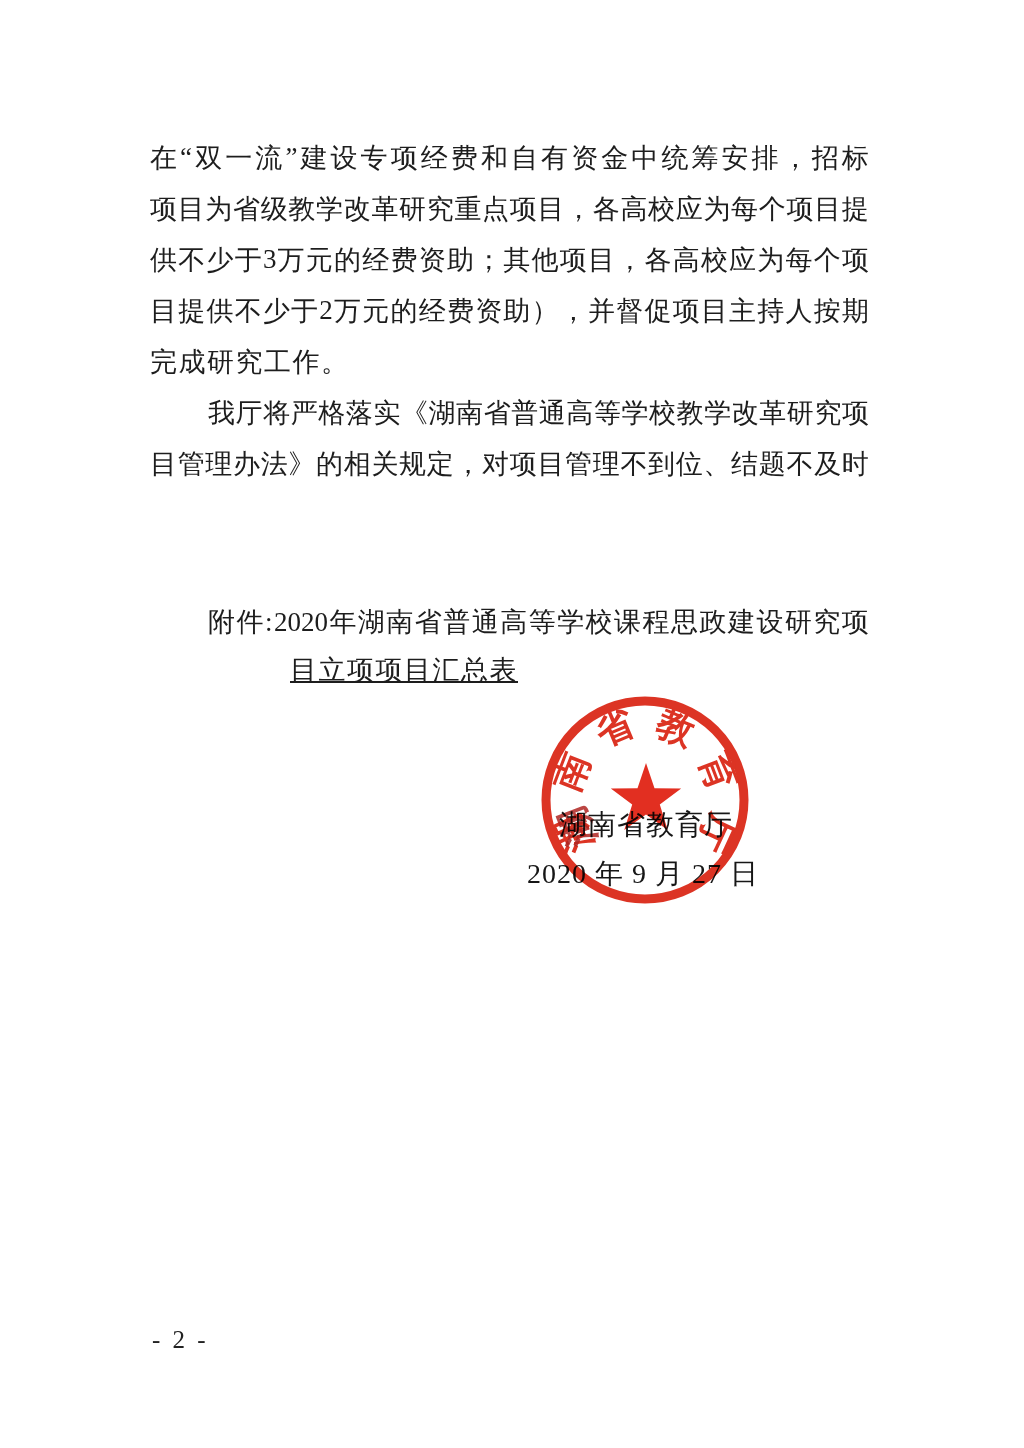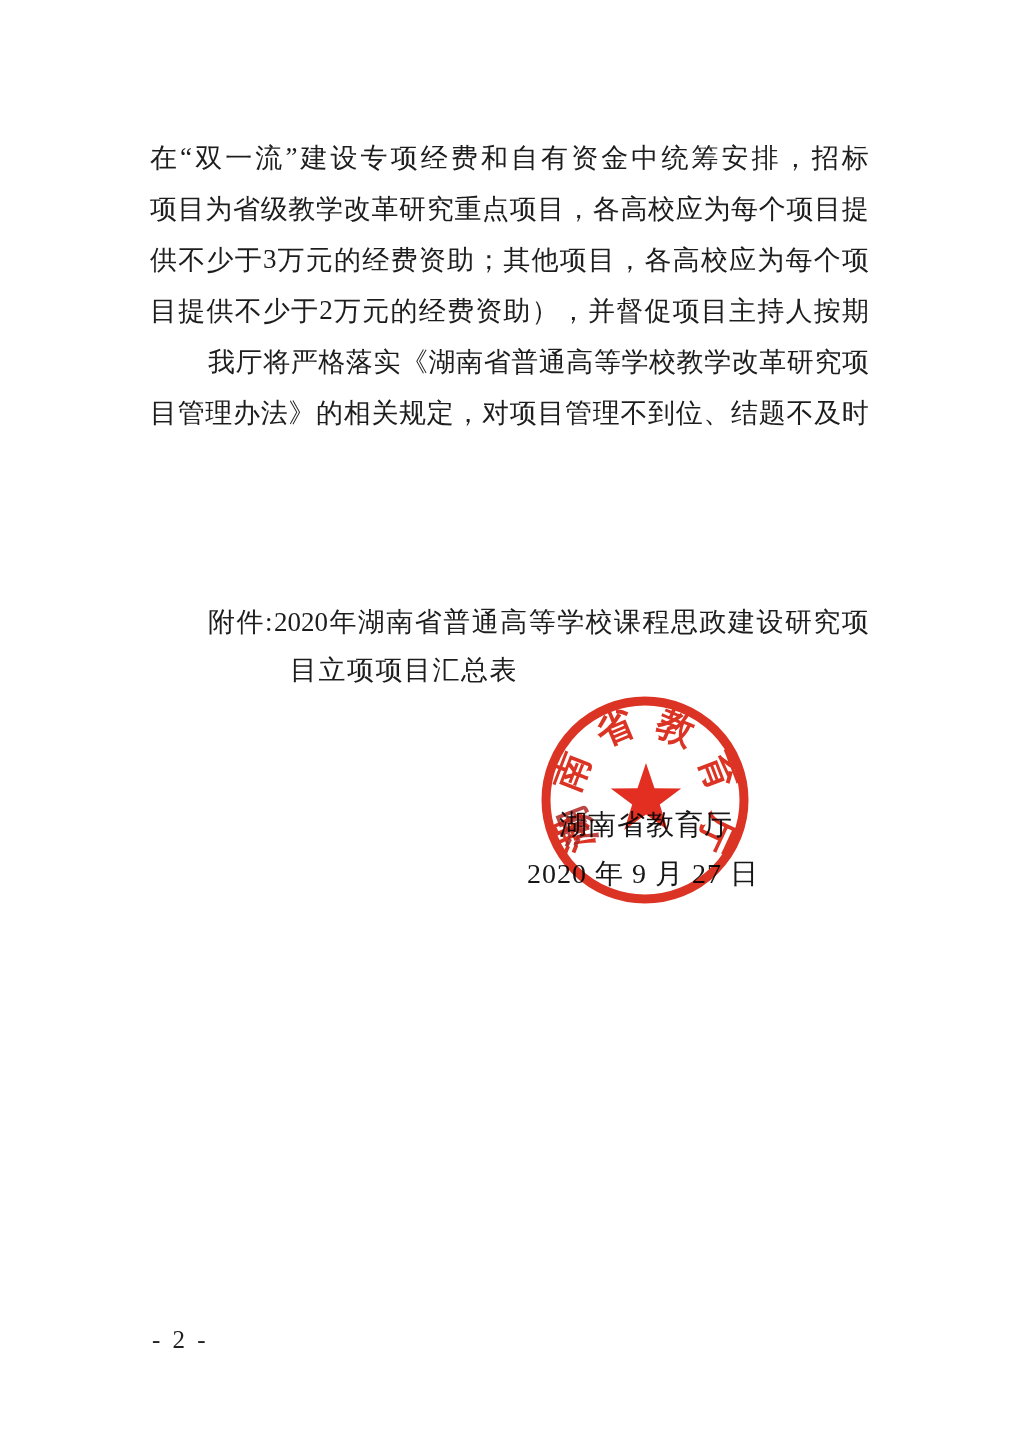--- a/index.html
+++ b/index.html
@@ -55,26 +55,27 @@
 <body>
 
 <div class="page">
 
   <div id="body-sections">
       <div class="text-block" style="left: 150px; top: 132px; width: 719px;">
         <div class="line justify" style="height: 51px;"><span>在</span><span>“</span><span>双</span><span>一</span><span>流</span><span>”</span><span>建</span><span>设</span><span>专</span><span>项</span><span>经</span><span>费</span><span>和</span><span>自</span><span>有</span><span>资</span><span>金</span><span>中</span><span>统</span><span>筹</span><span>安</span><span>排</span><span>，</span><span>招</span><span>标</span></div>
         <div class="line justify" style="height: 51px;"><span>项</span><span>目</span><span>为</span><span>省</span><span>级</span><span>教</span><span>学</span><span>改</span><span>革</span><span>研</span><span>究</span><span>重</span><span>点</span><span>项</span><span>目</span><span>，</span><span>各</span><span>高</span><span>校</span><span>应</span><span>为</span><span>每</span><span>个</span><span>项</span><span>目</span><span>提</span></div>
         <div class="line justify" style="height: 51px;"><span>供</span><span>不</span><span>少</span><span>于</span><span>3</span><span>万</span><span>元</span><span>的</span><span>经</span><span>费</span><span>资</span><span>助</span><span>；</span><span>其</span><span>他</span><span>项</span><span>目</span><span>，</span><span>各</span><span>高</span><span>校</span><span>应</span><span>为</span><span>每</span><span>个</span><span>项</span></div>
         <div class="line justify" style="height: 51px;"><span>目</span><span>提</span><span>供</span><span>不</span><span>少</span><span>于</span><span>2</span><span>万</span><span>元</span><span>的</span><span>经</span><span>费</span><span>资</span><span>助</span><span>）</span><span>，</span><span>并</span><span>督</span><span>促</span><span>项</span><span>目</span><span>主</span><span>持</span><span>人</span><span>按</span><span>期</span></div>
+        <div class="line plain" style="height: 51px;">完成研究工作。</div>
         <div class="line justify" style="height: 51px; margin-left: 58px; width: 661px;"><span>我</span><span>厅</span><span>将</span><span>严</span><span>格</span><span>落</span><span>实</span><span>《</span><span>湖</span><span>南</span><span>省</span><span>普</span><span>通</span><span>高</span><span>等</span><span>学</span><span>校</span><span>教</span><span>学</span><span>改</span><span>革</span><span>研</span><span>究</span><span>项</span></div>
         <div class="line justify" style="height: 51px;"><span>目</span><span>管</span><span>理</span><span>办</span><span>法</span><span>》</span><span>的</span><span>相</span><span>关</span><span>规</span><span>定</span><span>，</span><span>对</span><span>项</span><span>目</span><span>管</span><span>理</span><span>不</span><span>到</span><span>位</span><span>、</span><span>结</span><span>题</span><span>不</span><span>及</span><span>时</span></div>
       </div>
       <div class="text-block" style="left: 150px; top: 598px; width: 719px;">
         <div class="line justify" style="height: 48px; margin-left: 58px; width: 661px;"><span>附</span><span>件</span><span>:</span><span>2020</span><span>年</span><span>湖</span><span>南</span><span>省</span><span>普</span><span>通</span><span>高</span><span>等</span><span>学</span><span>校</span><span>课</span><span>程</span><span>思</span><span>政</span><span>建</span><span>设</span><span>研</span><span>究</span><span>项</span></div>
-        <div class="line plain" style="height: 48px; margin-left: 140px; width: 579px;">目立项项目汇总表</div>
+        <div class="line plain" style="height: 48px; margin-left: 140px; width: 579px; text-decoration: underline;">目立项项目汇总表</div>
       </div>
     </div>
 
   <div class="sig" style="left:446px;top:806px;">湖南省教育厅</div>
   <div class="sig" style="left:443px;top:855px;">2020 年 9 月 27 日</div>
 
   <svg id="seal" viewBox="0 0 260 260">
     <circle id="seal-ring" cx="130" cy="130" r="99" fill="none" stroke-width="9" stroke="#da2413"></circle>
     <polygon id="seal-star" points="131,93 139.5,118.3 166.2,118.6 144.8,134.5 152.7,159.9 131,144.5 109.3,159.9 117.2,134.5 95.8,118.6 122.5,118.3" fill="#e01f10"></polygon>
     <g id="seal-arc">

